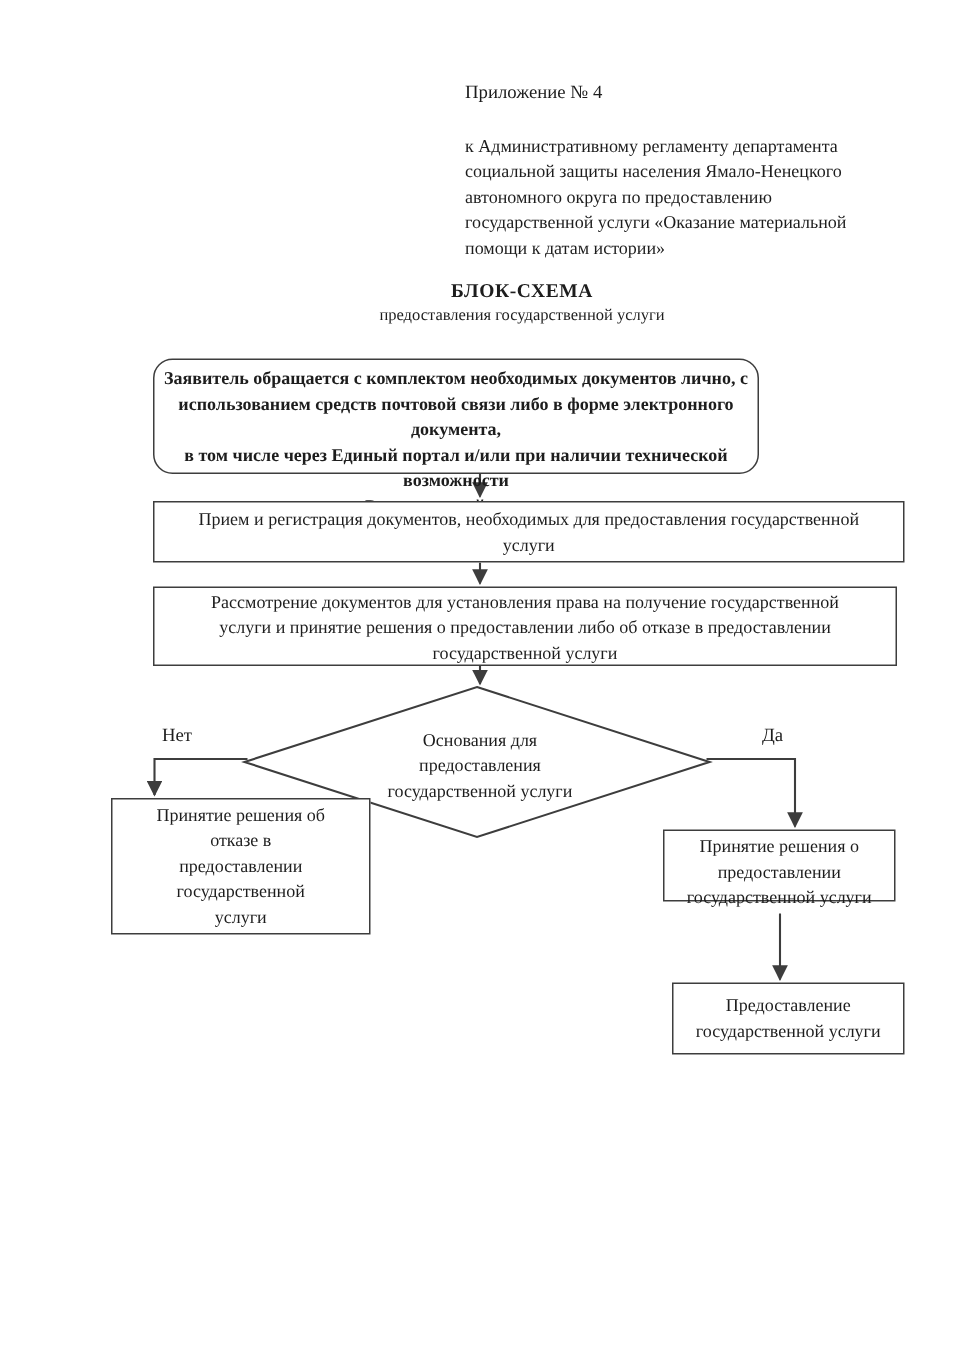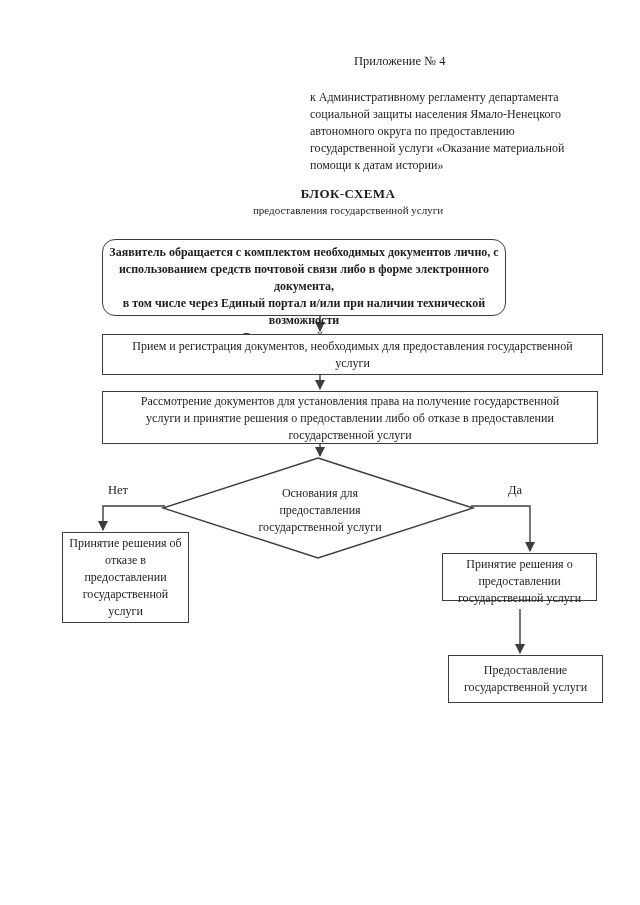--- a/index.html
+++ b/index.html
@@ -12,41 +12,41 @@
     position:relative;
     width:640px;height:905px;
     background:var(--bg);
     font-family:"Liberation Serif","DejaVu Serif",serif;
     color:var(--text);
     overflow:hidden;
   }
   .txt{position:absolute;font-size:12px;line-height:17px;}
   .pre{white-space:pre-line;}
 
-  .appendix-label{left:310px;top:53px;font-size:12.5px;margin-left:44px;}
+  .appendix-label{left:310px;top:53px;font-size:12.5px;}
   .appendix-desc{left:310px;top:89px;width:292px;}
 
   .title-block{left:78px;top:186px;width:540px;text-align:center;}
   .doc-title{font-weight:bold;font-size:13px;letter-spacing:.4px;line-height:16px;}
   .doc-subtitle{font-size:11px;line-height:17px;}
 
   .node{
     position:absolute;
     box-sizing:border-box;
     border:1.5px solid var(--line);
     background:#fff;
     font-size:12px;line-height:17px;
     text-align:center;
     white-space:pre-line;
     z-index:2;
   }
   .node-applicant{left:102px;top:239px;width:404px;height:77px;border-radius:13px;padding-top:4px;font-weight:bold;}
   .node-reception{left:102px;top:334px;width:501px;height:41px;padding-top:3px;border-width:1.7px;}
   .node-review{left:102px;top:391px;width:496px;height:53px;padding-top:1px;border-width:1.7px;}
-  .node-refusal{left:62px;top:532px;width:127px;height:91px;padding-top:2px;border-width:1.7px;}
+  .node-refusal{left:74px;top:532px;width:173px;height:91px;padding-top:2px;border-width:1.7px;}
   .node-approval{left:442px;top:553px;width:155px;height:48px;padding-top:2px;}
   .node-provision{left:448px;top:655px;width:155px;height:48px;padding-top:6px;}
 
   .diamond-text{
     position:absolute;left:208px;top:485px;width:224px;
     font-size:12px;line-height:17px;text-align:center;
     white-space:pre-line;z-index:2;
   }
   .branch-label{position:absolute;font-size:12.5px;line-height:15px;z-index:2;}
   .branch-no{left:108px;top:483px;width:52px;text-align:left;}

